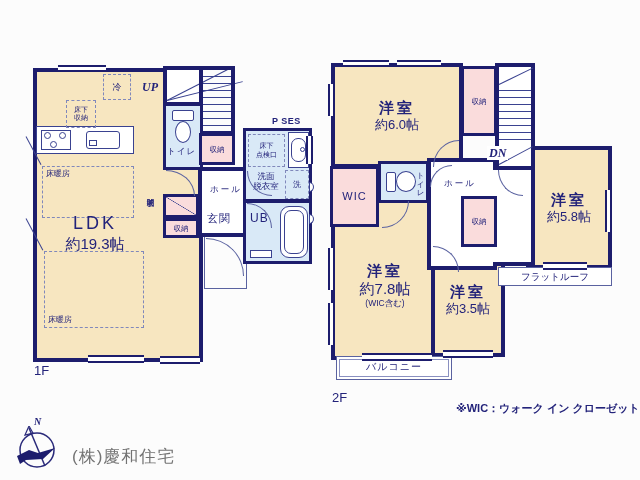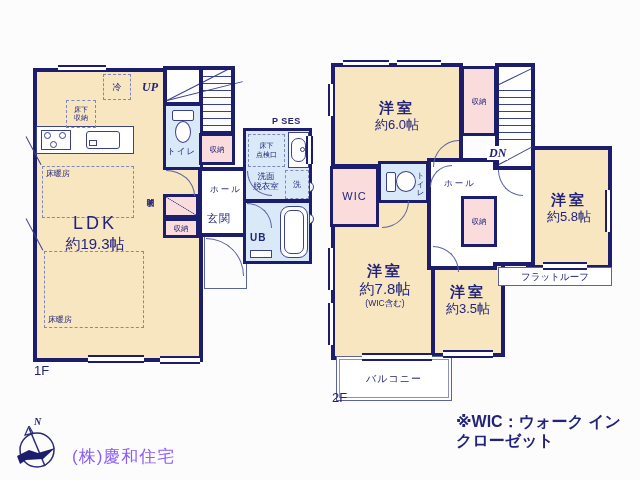--- a/index.html
+++ b/index.html
@@ -89,21 +89,21 @@
 脱衣室</div>
     <div class="abs dashedbox center" style="left:285px;top:170px;width:24px;height:29px;">
       <span class="lbl" style="font-size:8px;">洗</span>
     </div>
 
     <div class="abs lbl" style="left:272px;top:116px;font-size:9px;font-weight:bold;letter-spacing:.5px;">P SES</div>
 
     <div class="abs wet" style="left:243px;top:200px;width:69px;height:64px;"></div>
     <div class="abs fixture" style="left:280px;top:206px;width:28px;height:52px;border-radius:9px;border-width:1.5px;"></div>
     <div class="abs fixture" style="left:284px;top:210px;width:20px;height:44px;border-radius:7px;"></div>
-    <div class="abs lbl" style="left:250px;top:232px;font-size:10px;letter-spacing:1px;font-weight:bold;">UB</div>
+    <div class="abs lbl" style="left:250px;top:211px;font-size:12px;letter-spacing:1px;">UB</div>
     <div class="abs fixture" style="left:250px;top:250px;width:22px;height:8px;"></div>
 
     <div class="abs fixture" style="left:36px;top:126px;width:98px;height:28px;border-width:1.5px;"></div>
     <div class="abs fixture" style="left:41px;top:130px;width:30px;height:20px;"></div>
     <div class="abs fixture" style="left:44px;top:132px;width:7px;height:7px;border-radius:50%;"></div>
     <div class="abs fixture" style="left:59px;top:132px;width:7px;height:7px;border-radius:50%;"></div>
     <div class="abs fixture" style="left:50px;top:141px;width:7px;height:7px;border-radius:50%;"></div>
     <div class="abs fixture" style="left:86px;top:131px;width:34px;height:18px;border-radius:3px;"></div>
     <div class="abs fixture" style="left:89px;top:140px;width:8px;height:6px;"></div>
 
@@ -189,21 +189,21 @@
     <div class="abs whitebox" style="left:495px;top:63px;width:40px;height:107px;"></div>
     <div class="abs treads" style="left:499px;top:84px;width:32px;height:58px;"></div>
     <div class="abs diag" style="left:499px;top:84px;width:38px;transform:rotate(-26deg);"></div>
     <div class="abs diag" style="left:499px;top:164px;width:38px;transform:rotate(-28deg);"></div>
     <div class="abs lbl serifital" style="left:487px;top:146px;font-size:12px;background:#fff;padding:0 2px;">DN</div>
 
     <div class="abs thinbox center" style="left:498px;top:267px;width:114px;height:19px;">
       <span class="lbl" style="font-size:9.5px;">フラットルーフ</span>
     </div>
 
-    <div class="abs thinbox" style="left:336px;top:356px;width:116px;height:45px;">
+    <div class="abs thinbox" style="left:336px;top:356px;width:116px;height:24px;font-family:Liberation Mono, monospace;">
       <div class="abs thinbox center" style="left:2px;top:2px;right:2px;bottom:2px;border-color:#8a90c0;">
         <span class="lbl" style="font-size:10px;letter-spacing:1px;">バルコニー</span>
       </div>
     </div>
 
     <div class="abs win-h" style="left:343px;top:60px;width:46px;height:7px;"></div>
     <div class="abs win-h" style="left:397px;top:60px;width:44px;height:7px;"></div>
     <div class="abs win-v" style="left:328px;top:84px;width:7px;height:32px;"></div>
     <div class="abs win-v" style="left:328px;top:248px;width:7px;height:42px;"></div>
     <div class="abs win-v" style="left:328px;top:303px;width:7px;height:42px;"></div>
@@ -225,17 +225,17 @@
 
     <div class="abs" style="left:12px;top:416px;width:52px;height:58px;">
       <div class="abs lbl serifital" style="left:22px;top:0;font-size:10px;">N</div>
       <svg width="52" height="48" viewBox="0 0 52 48" style="position:absolute;left:0;top:10px;">
         <circle cx="25" cy="24" r="17" fill="none" stroke="#2a2a7a" stroke-width="1.5"></circle>
         <line x1="33" y1="40" x2="17" y2="2" stroke="#2a2a7a" stroke-width="1.5"></line>
         <polygon points="13,9 17,0 21,7" fill="none" stroke="#2a2a7a" stroke-width="1.2"></polygon>
         <polygon points="5,30 17,24 26,27 43,22 31,33 14,34 8,38" fill="#1d1d6d"></polygon>
       </svg>
     </div>
-    <div class="abs lbl" style="left:72px;top:447px;font-size:17px;color:#8b5cf6;letter-spacing:1px;">(株)慶和住宅</div>
-    <div class="abs lbl" style="left:456px;top:412px;font-size:16px;font-weight:bold;">※WIC：ウォーク イン クローゼット</div>
+    <div class="abs lbl" style="left:72px;top:447px;font-size:17px;color:#737373;letter-spacing:1px;">(株)慶和住宅</div>
+    <div class="abs lbl" style="left:456px;top:402px;font-size:11px;font-weight:bold;">※WIC：ウォーク イン クローゼット</div>
   </div>
 
 </div>
 
 </body></html>

